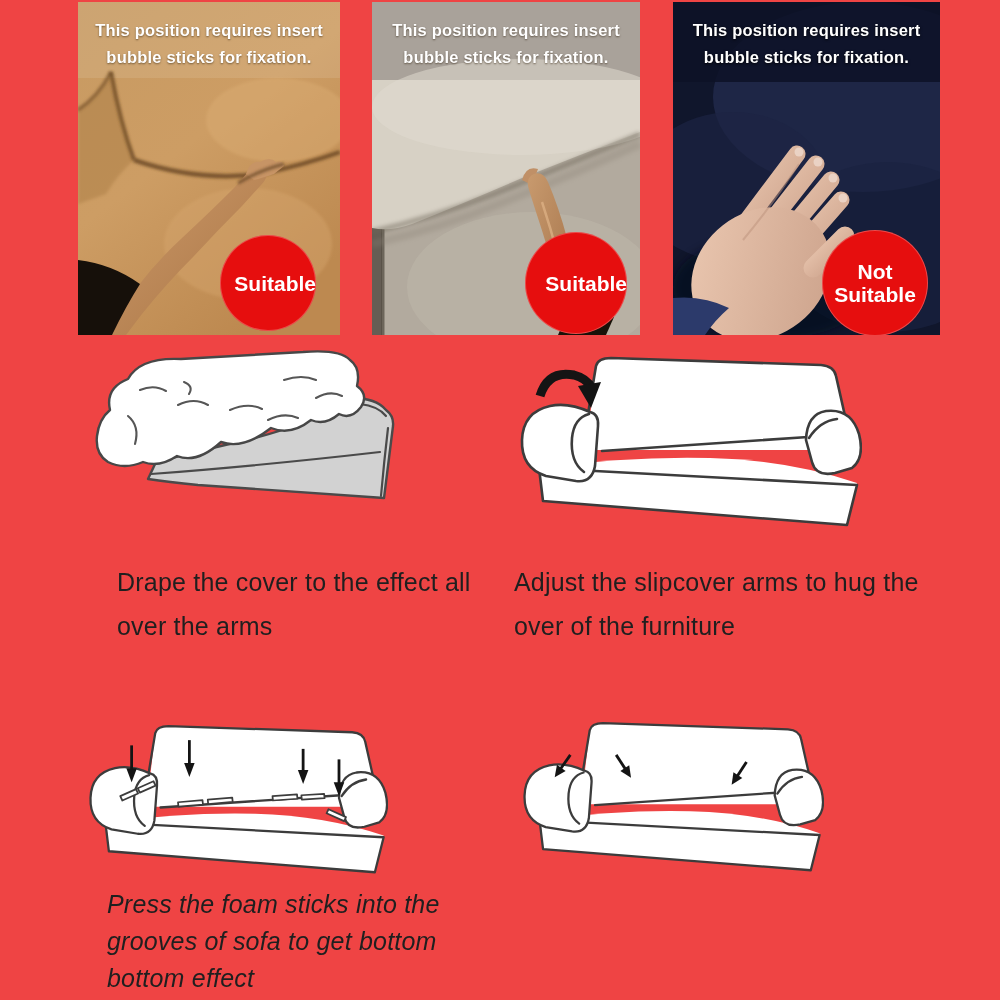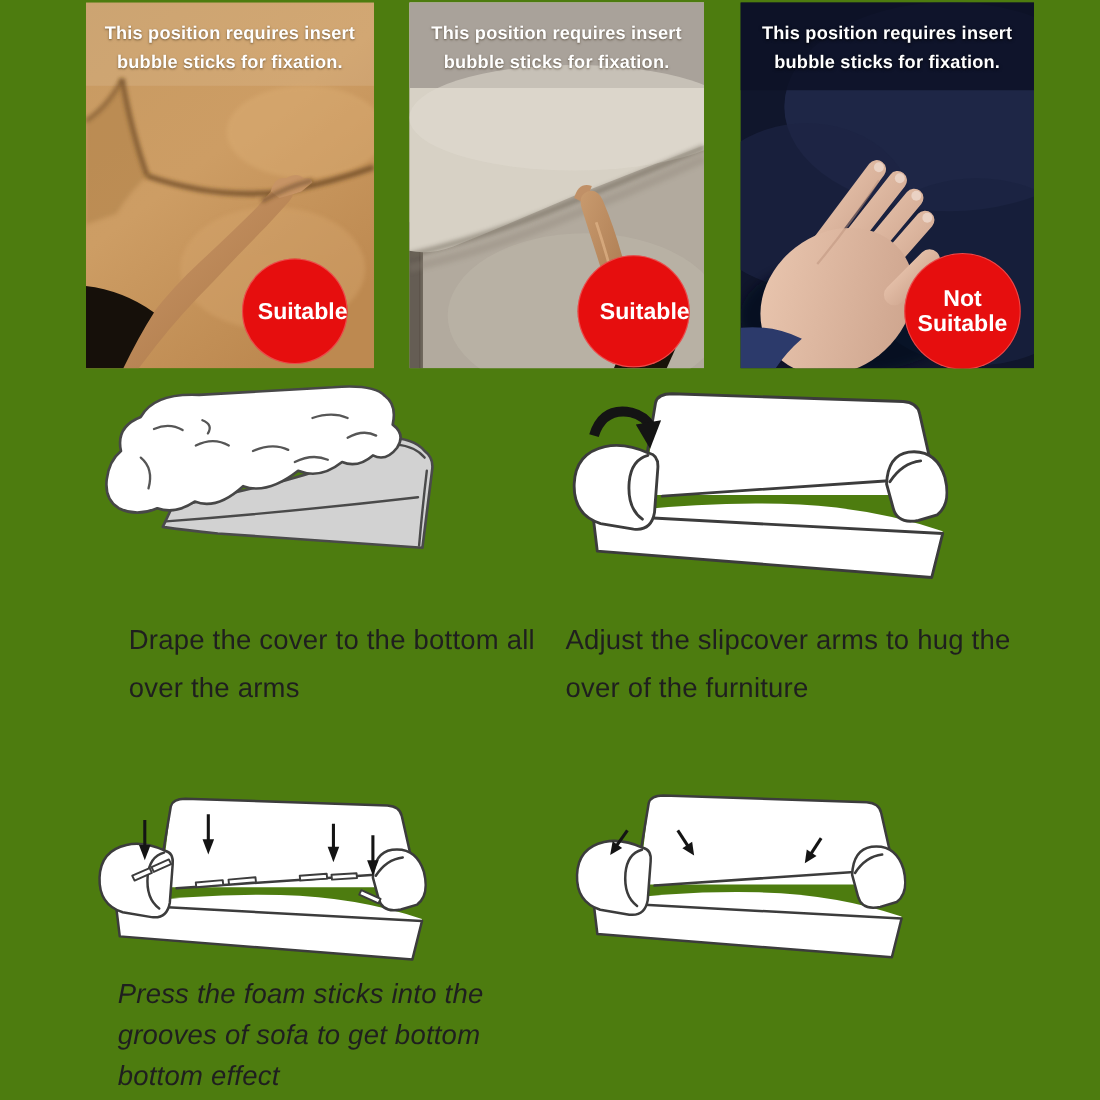--- a/index.html
+++ b/index.html
@@ -1,17 +1,17 @@
 <!DOCTYPE html>
 <html><head>
 <meta charset="utf-8">
 <style>
   html,body{margin:0;padding:0;background:#fff;}
   body{width:1000px;height:1000px;position:relative;font-family:"Liberation Sans",sans-serif;-webkit-font-smoothing:antialiased;}
-  #sheet{position:absolute;inset:0;background:#4d7c0f;overflow:hidden;}
+  #sheet{position:absolute;inset:0;background:#ef4444;overflow:hidden;}
 
   
   .panel{position:absolute;top:2px;height:333px;margin:0;overflow:hidden;}
   .panel svg{position:absolute;inset:0;display:block;}
   #panel1{left:78px;width:262px;}
   #panel2{left:372px;width:268px;}
   #panel3{left:673px;width:267px;}
   .panel-header{position:absolute;left:0;right:0;top:15px;text-align:center;
     font-weight:bold;font-size:16.5px;line-height:27px;color:#fff;
     text-shadow:0 1px 2px rgba(40,25,5,.55);letter-spacing:.2px;}
@@ -253,21 +253,21 @@
           <path class="blk" d="M-6,18 h12 L0,31 Z"></path>
         </g>
       <g transform="translate(264,52) rotate(33)">
           <path class="arrstem" d="M0,0 V20"></path>
           <path class="blk" d="M-6,18 h12 L0,31 Z"></path>
         </g>
     </g>
   </svg>
 
   <p class="caption" id="cap1">
-    <span>Drape the cover to the bottom all</span>
+    <span>Drape the cover to the effect all</span>
     <span>over the arms</span>
   </p>
   <p class="caption" id="cap2">
     <span>Adjust the slipcover arms to hug the</span>
     <span>over of the furniture</span>
   </p>
   <p class="caption" id="cap3">
     <span>Press the foam sticks into the</span>
     <span>grooves of sofa to get bottom</span>
     <span>bottom effect</span>

